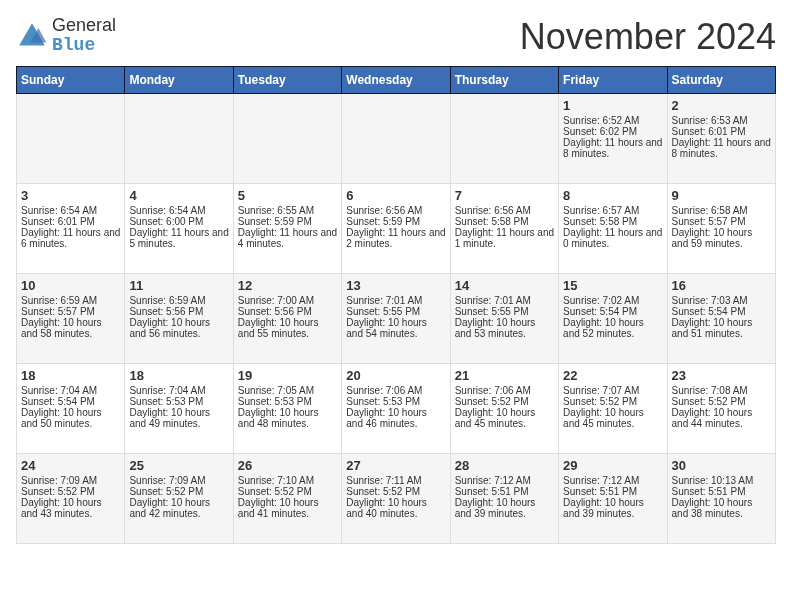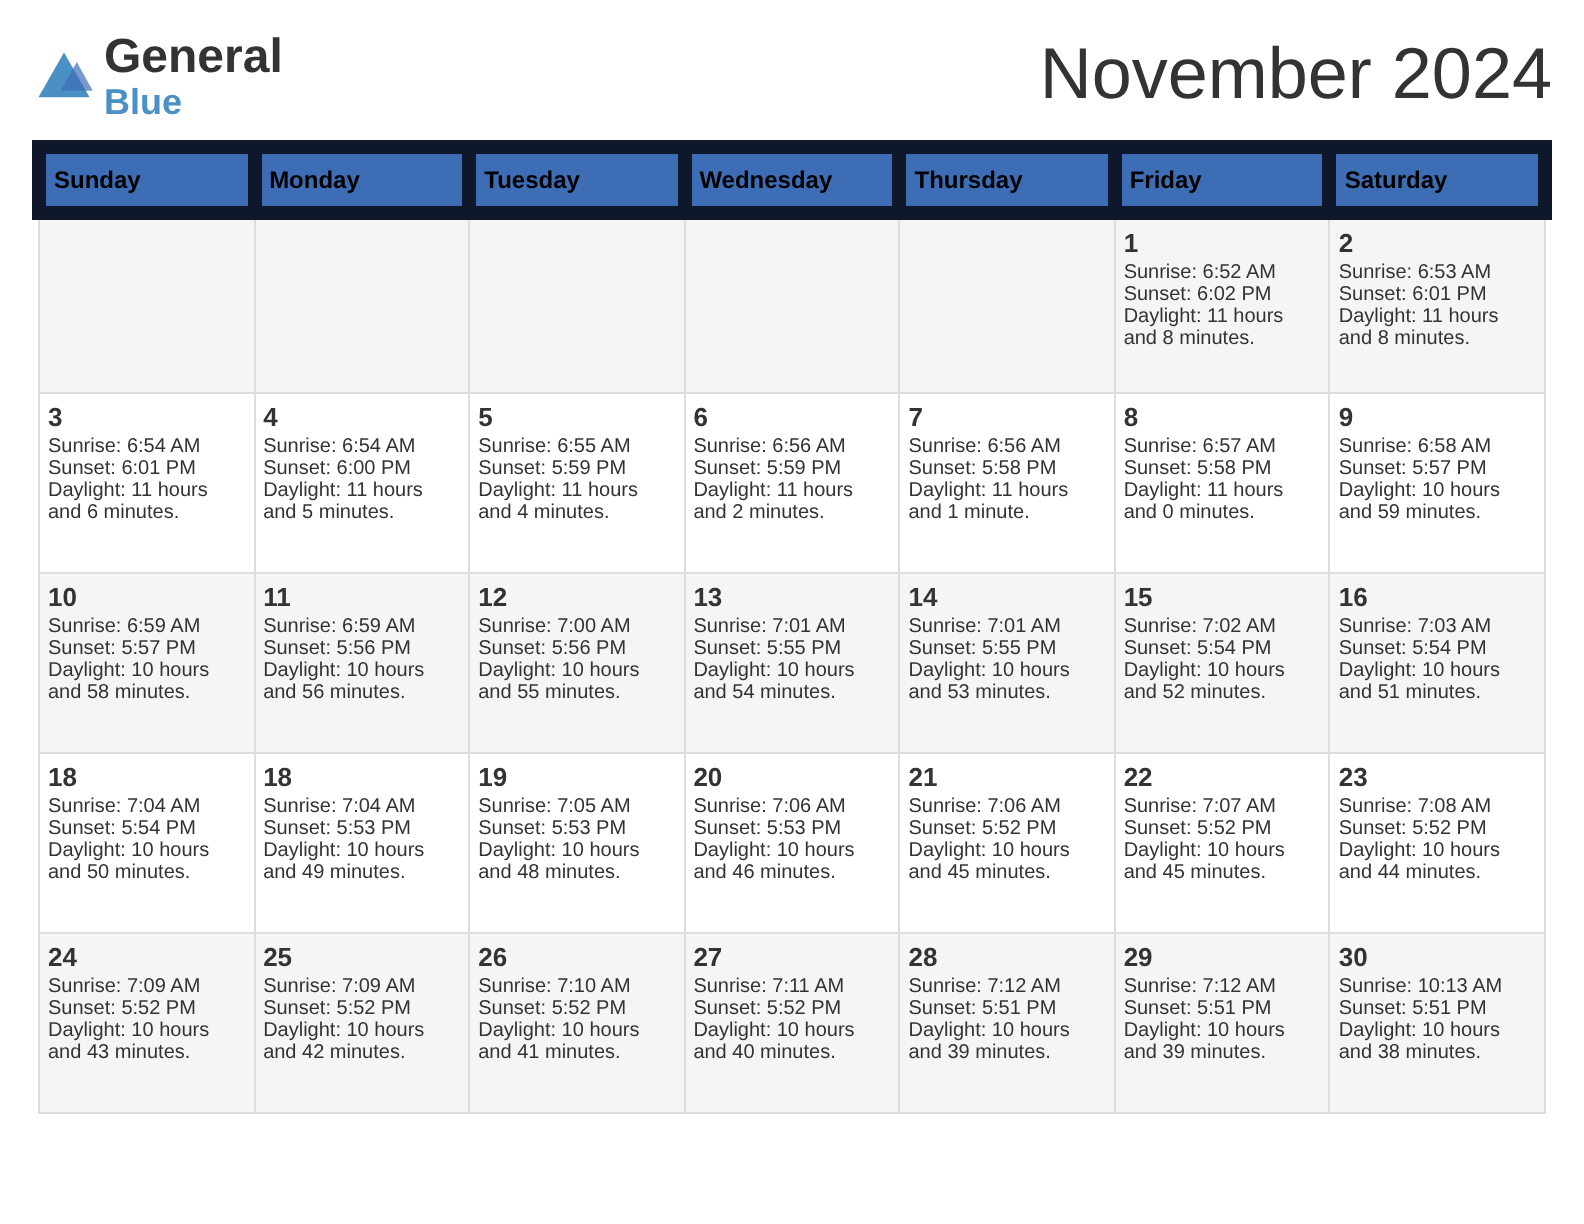--- a/index.html
+++ b/index.html
@@ -20,28 +20,29 @@
       display: flex;
       align-items: center;
       gap: 4px;
     }
     .logo-text {
       display: flex;
       flex-direction: column;
       line-height: 1.1;
     }
     .logo-general {
-      font-size: 24px;
-      font-weight: bold;
+      font-size: 18px;
+      font-weight: normal;
       color: #333;
     }
     .logo-blue {
       font-size: 18px;
       font-weight: bold;
       color: #4a90c4;
+      font-family: Liberation Mono, monospace;
     }
     .logo-icon {
       width: 32px;
       height: 32px;
     }
     .title-area {
       text-align: right;
     }
     .month-title {
       font-size: 36px;
@@ -52,26 +53,26 @@
       font-size: 16px;
       color: #555;
     }
     table {
       width: 100%;
       border-collapse: collapse;
       table-layout: fixed;
     }
     thead tr th {
       background-color: #3d6eb5;
-      color: #000000;
+      color: #ffffff;
       font-size: 12px;
       font-weight: bold;
       padding: 6px 4px;
       text-align: left;
-      border: 7px solid #0f172a;
+      border: 1px solid #0f172a;
     }
     tbody tr td {
       vertical-align: top;
       padding: 4px 4px;
       font-size: 10px;
       color: #333;
       border: 1px solid #ddd;
       height: 90px;
     }
     tbody tr:nth-child(odd) td {

